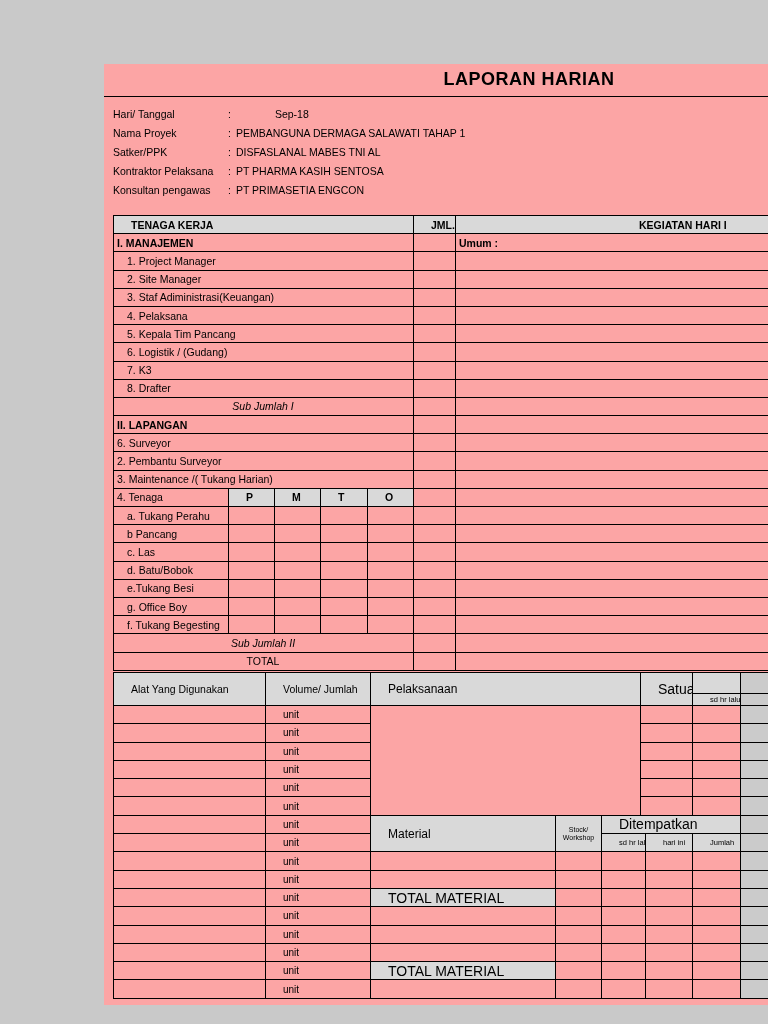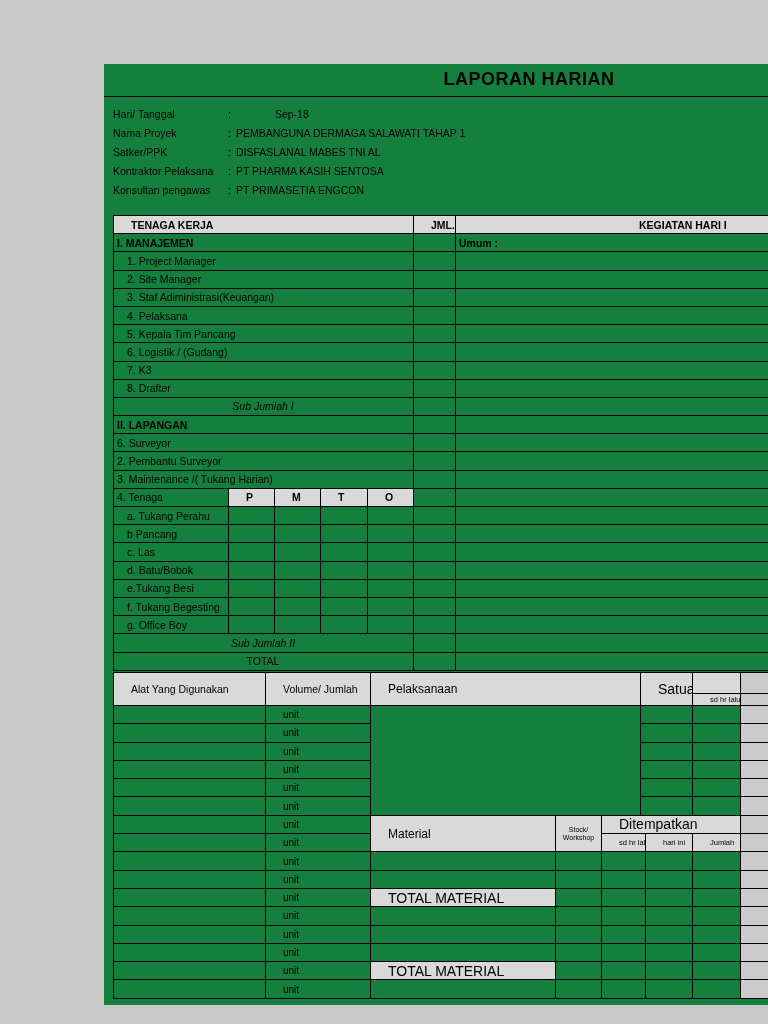--- a/index.html
+++ b/index.html
@@ -1,21 +1,21 @@
 <!DOCTYPE html>
 <html><head>
 <meta charset="utf-8">
 <style>
   html,body{margin:0;padding:0;}
   body{
     width:768px;height:1024px;position:relative;overflow:hidden;
     background:#c9c9c9;color:#000;
     font-family:"Liberation Sans",sans-serif;
   }
-  .paper{position:absolute;left:104px;top:64px;width:664px;height:941px;background:#15803d;}
+  .paper{position:absolute;left:104px;top:64px;width:664px;height:941px;background:#fca5a5;}
   .title{position:absolute;left:240px;top:5px;width:370px;text-align:center;
          font-size:18px;font-weight:bold;letter-spacing:.5px;}
   .title-rule{position:absolute;left:0;top:32px;width:664px;border-top:1.5px solid #000;}
   .info{position:absolute;left:9px;top:40px;width:640px;}
   .inforow{display:flex;height:19px;align-items:center;font-size:10.5px;white-space:pre;}
   .inforow .lbl{width:115px;flex:none;}
   .inforow .val{margin-left:5px;}
   .inforow.date .val{margin-left:44px;}
 
   table{border-collapse:collapse;table-layout:fixed;position:absolute;}
@@ -202,30 +202,30 @@
     <tr>
           <td class="ind">e.Tukang Besi</td>
           <td></td>
           <td></td>
           <td></td>
           <td></td>
           <td></td>
           <td></td>
         </tr>
     <tr>
+          <td class="ind">g. Office Boy</td>
+          <td></td>
+          <td></td>
+          <td></td>
+          <td></td>
+          <td></td>
+          <td></td>
+        </tr>
+    <tr>
           <td class="ind">f. Tukang Begesting</td>
-          <td></td>
-          <td></td>
-          <td></td>
-          <td></td>
-          <td></td>
-          <td></td>
-        </tr>
-    <tr>
-          <td class="ind">g. Office Boy</td>
           <td></td>
           <td></td>
           <td></td>
           <td></td>
           <td></td>
           <td></td>
         </tr>
     <tr>
       <td colspan="5" class="r i">Sub Jumlah II</td>
       <td></td>

